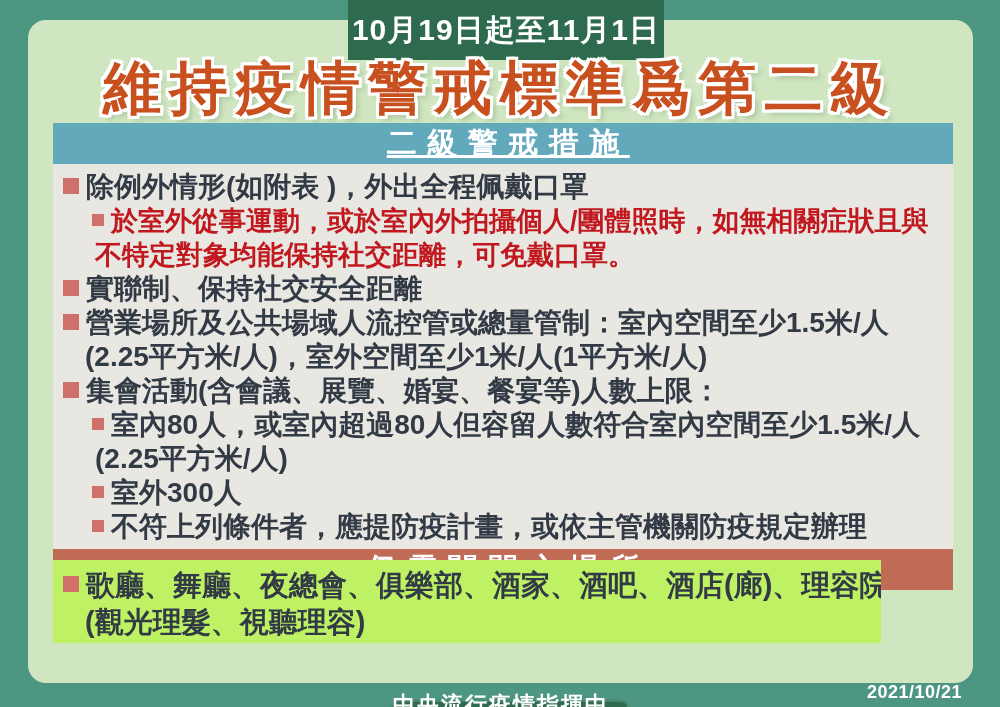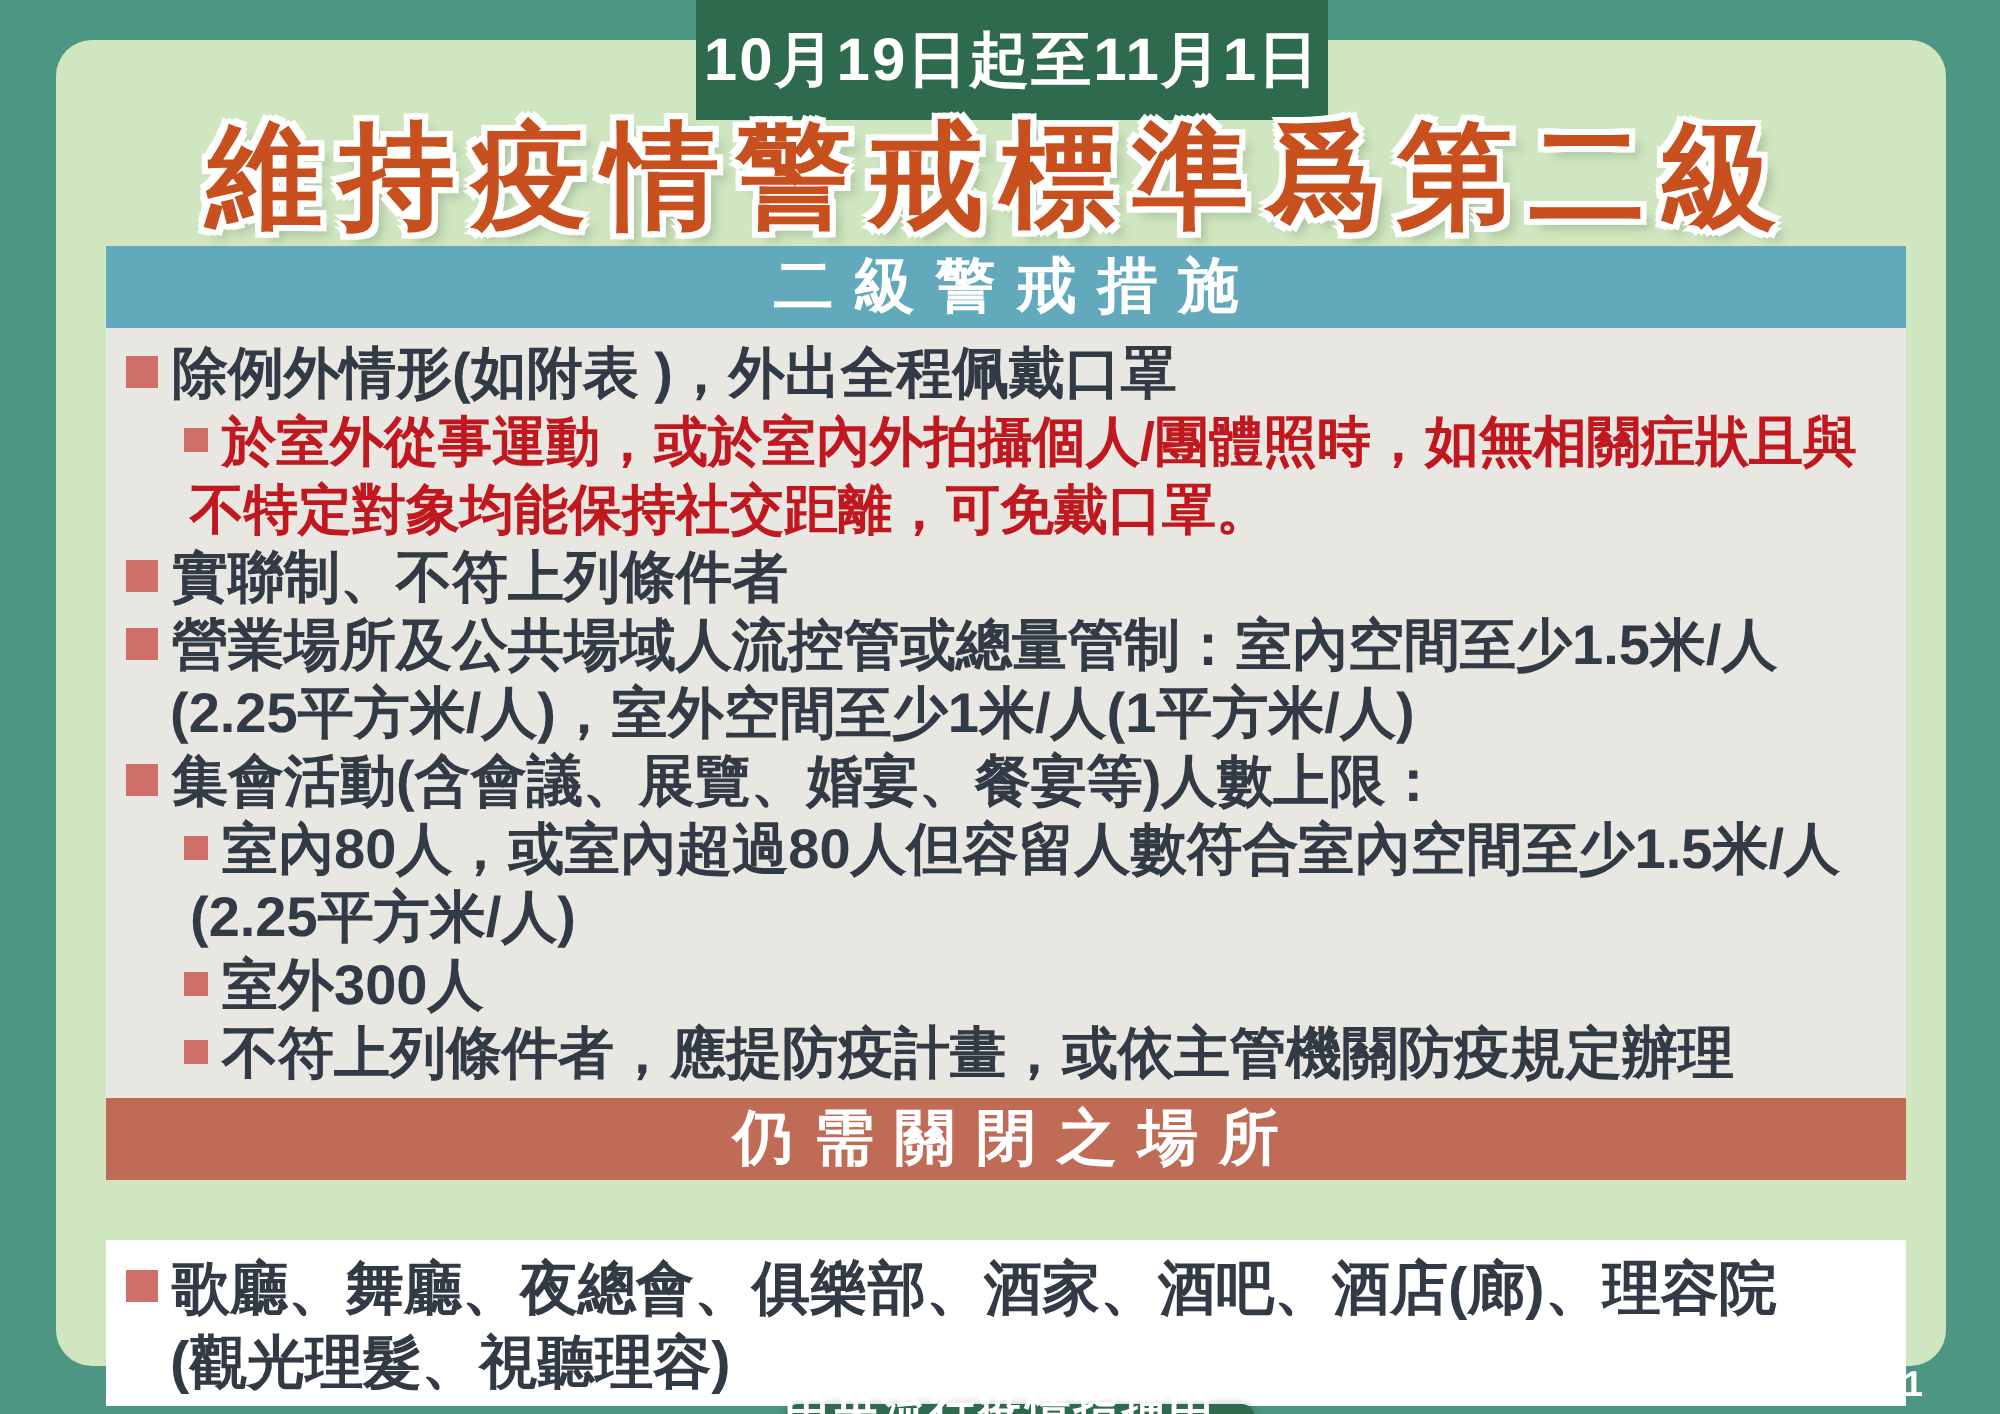--- a/index.html
+++ b/index.html
@@ -49,38 +49,38 @@
     white-space: nowrap;
   }
 
   .section-header {
     position: absolute;
     left: 53px; width: 900px; height: 41px;
     color: #ffffff;
     font-size: 30px;
     letter-spacing: 0.35em;
     text-indent: 0.35em;
-    display: flex; align-items: center; justify-content: center;
+    display: flex; align-items: center; justify-content: center; text-decoration: underline;
   }
   .header-alert { top: 123px; background: #63a9bc; }
   .header-closed { top: 549px; background: #c06b55; }
 
   .content-1 {
     position: absolute;
     left: 53px; top: 164px;
     width: 900px; height: 385px;
     background: #e9e7e1;
     padding-top: 6px;
     overflow: hidden;
   }
   .content-2 {
     position: absolute;
-    left: 53px; top: 620px;
-    width: 900px; height: 83px;
-    background: #ffffff;
+    left: 53px; top: 560px;
+    width: 828px; height: 83px;
+    background: #bef264;
     padding-top: 7px;
     overflow: hidden;
   }
 
   .line {
     white-space: nowrap;
     color: #323a45;
     font-size: 28px;
     line-height: 34px;
     height: 34px;
@@ -138,21 +138,21 @@
   <div class="main-title">維持疫情警戒標準爲第二級</div>
 
   <div class="section-header header-alert">
     <span>二級警戒措施</span>
   </div>
 
   <div class="content-1">
     <div class="line l1"><span class="bullet b1"></span><span>除例外情形(如附表 )，外出全程佩戴口罩</span></div>
     <div class="line l2 red"><span class="bullet b2"></span><span>於室外從事運動，或於室內外拍攝個人/團體照時，如無相關症狀且與</span></div>
     <div class="line l2c red"><span>不特定對象均能保持社交距離，可免戴口罩。</span></div>
-    <div class="line l1"><span class="bullet b1"></span><span>實聯制、不符上列條件者</span></div>
+    <div class="line l1"><span class="bullet b1"></span><span>實聯制、保持社交安全距離</span></div>
     <div class="line l1"><span class="bullet b1"></span><span>營業場所及公共場域人流控管或總量管制：室內空間至少1.5米/人</span></div>
     <div class="line l1c"><span>(2.25平方米/人)，室外空間至少1米/人(1平方米/人)</span></div>
     <div class="line l1"><span class="bullet b1"></span><span>集會活動(含會議、展覽、婚宴、餐宴等)人數上限：</span></div>
     <div class="line l2"><span class="bullet b2"></span><span>室內80人，或室內超過80人但容留人數符合室內空間至少1.5米/人</span></div>
     <div class="line l2c"><span>(2.25平方米/人)</span></div>
     <div class="line l2"><span class="bullet b2"></span><span>室外300人</span></div>
     <div class="line l2"><span class="bullet b2"></span><span>不符上列條件者，應提防疫計畫，或依主管機關防疫規定辦理</span></div>
   </div>
 
   <div class="section-header header-closed">

